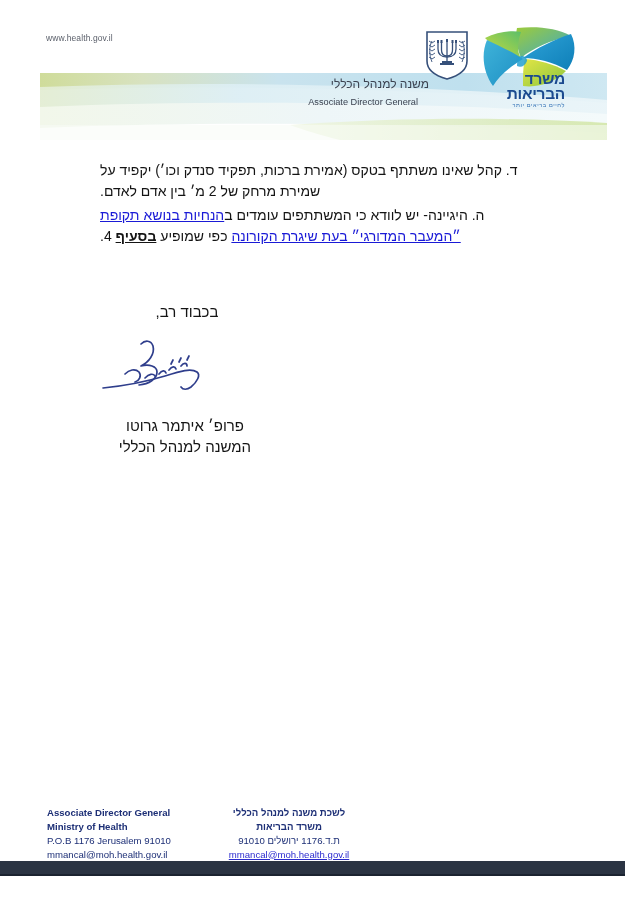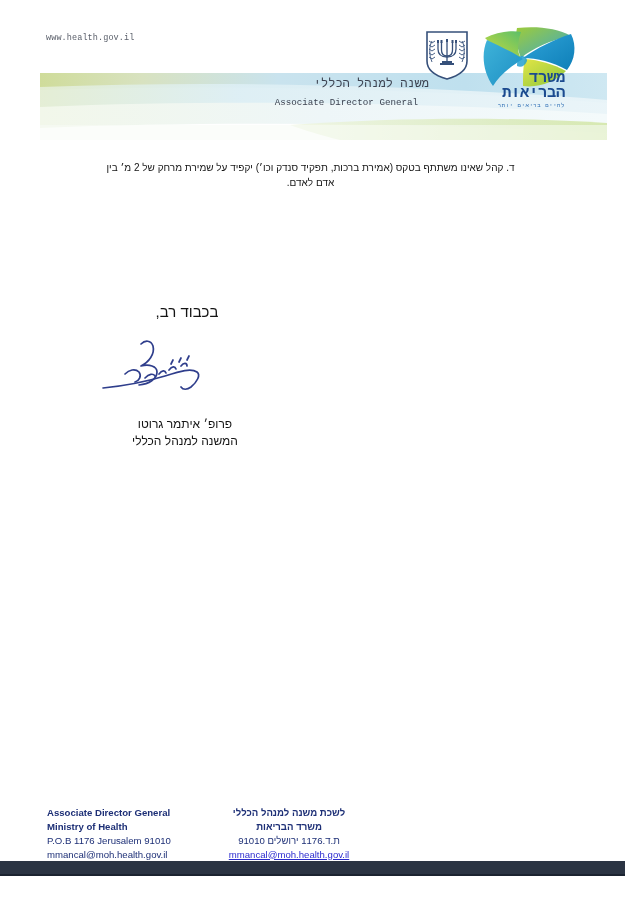--- a/index.html
+++ b/index.html
@@ -15,21 +15,20 @@
     overflow: hidden;
     font-family: "Liberation Sans", "DejaVu Sans", sans-serif;
   }
 
   
   .header {
     position: absolute;
     top: 0; left: 0;
     width: 625px;
     height: 150px;
-    font-family: Liberation Mono, monospace;
   }
   .site-url {
     position: absolute;
     top: 33px;
     left: 46px;
     font-size: 8.5px;
     color: #5a5f6a;
     letter-spacing: .1px;
     direction: ltr;
     text-align: left;
@@ -106,22 +105,22 @@
 
   
   .body-area {
     position: absolute;
     top: 160px;
     left: 0;
     width: 625px;
   }
   .clause {
     direction: rtl;
-    text-align: center;
-    font-size: 10px;
+    text-align: left;
+    font-size: 14px;
     color: #141414;
     line-height: 1.52;
     margin: 0 0 2px 0;
     padding: 0 104px 0 100px;
   }
   .lnk {
     color: #1a1ad6;
     text-decoration: underline;
   }
   .bold-u {
@@ -154,21 +153,21 @@
     width: 180px;
     height: 80px;
   }
   .signer {
     position: absolute;
     top: 113px;
     left: 90px;
     width: 190px;
     text-align: center;
     direction: rtl;
-    font-size: 12px;
+    font-size: 15px;
     color: #141414;
     line-height: 1.38;
   }
 
   
   .copies {
     position: absolute;
     top: 461px;
     left: 0;
     width: 555px;
@@ -344,20 +343,24 @@
     <div class="dept-en">Associate Director General</div>
   </div>
 
   <div class="body-area">
 
     <p class="clause">
       <span>ד.</span>
       <span>קהל שאינו משתתף בטקס (אמירת ברכות, תפקיד סנדק וכו׳) יקפיד על שמירת מרחק של 2 מ׳ בין אדם לאדם.</span>
     </p>
 
+    <p class="clause">
+      <span>ה.</span>
+      <span>היגיינה- יש לוודא כי המשתתפים עומדים ב</span><a class="lnk" href="#">הנחיות בנושא תקופת ״המעבר המדורגי״ בעת שיגרת הקורונה</a><span> כפי שמופיע </span><span class="bold-u">בסעיף</span><span> 4.</span>
+    </p>
 
   </div>
 
   <div class="sign-block">
     <div class="regards">בכבוד רב,</div>
 
     <div class="signature">
       <svg width="180" height="80" viewBox="0 0 180 80" xmlns="http://www.w3.org/2000/svg" aria-hidden="true">
         <g fill="none" stroke="#2f3e8c" stroke-width="1.7" stroke-linecap="round" stroke-linejoin="round">
           <path d="M46,14 C50,10 56,10 58,16 C60,24 54,32 46,36 C54,34 62,36 62,42 C62,49 54,54 44,55"></path>

